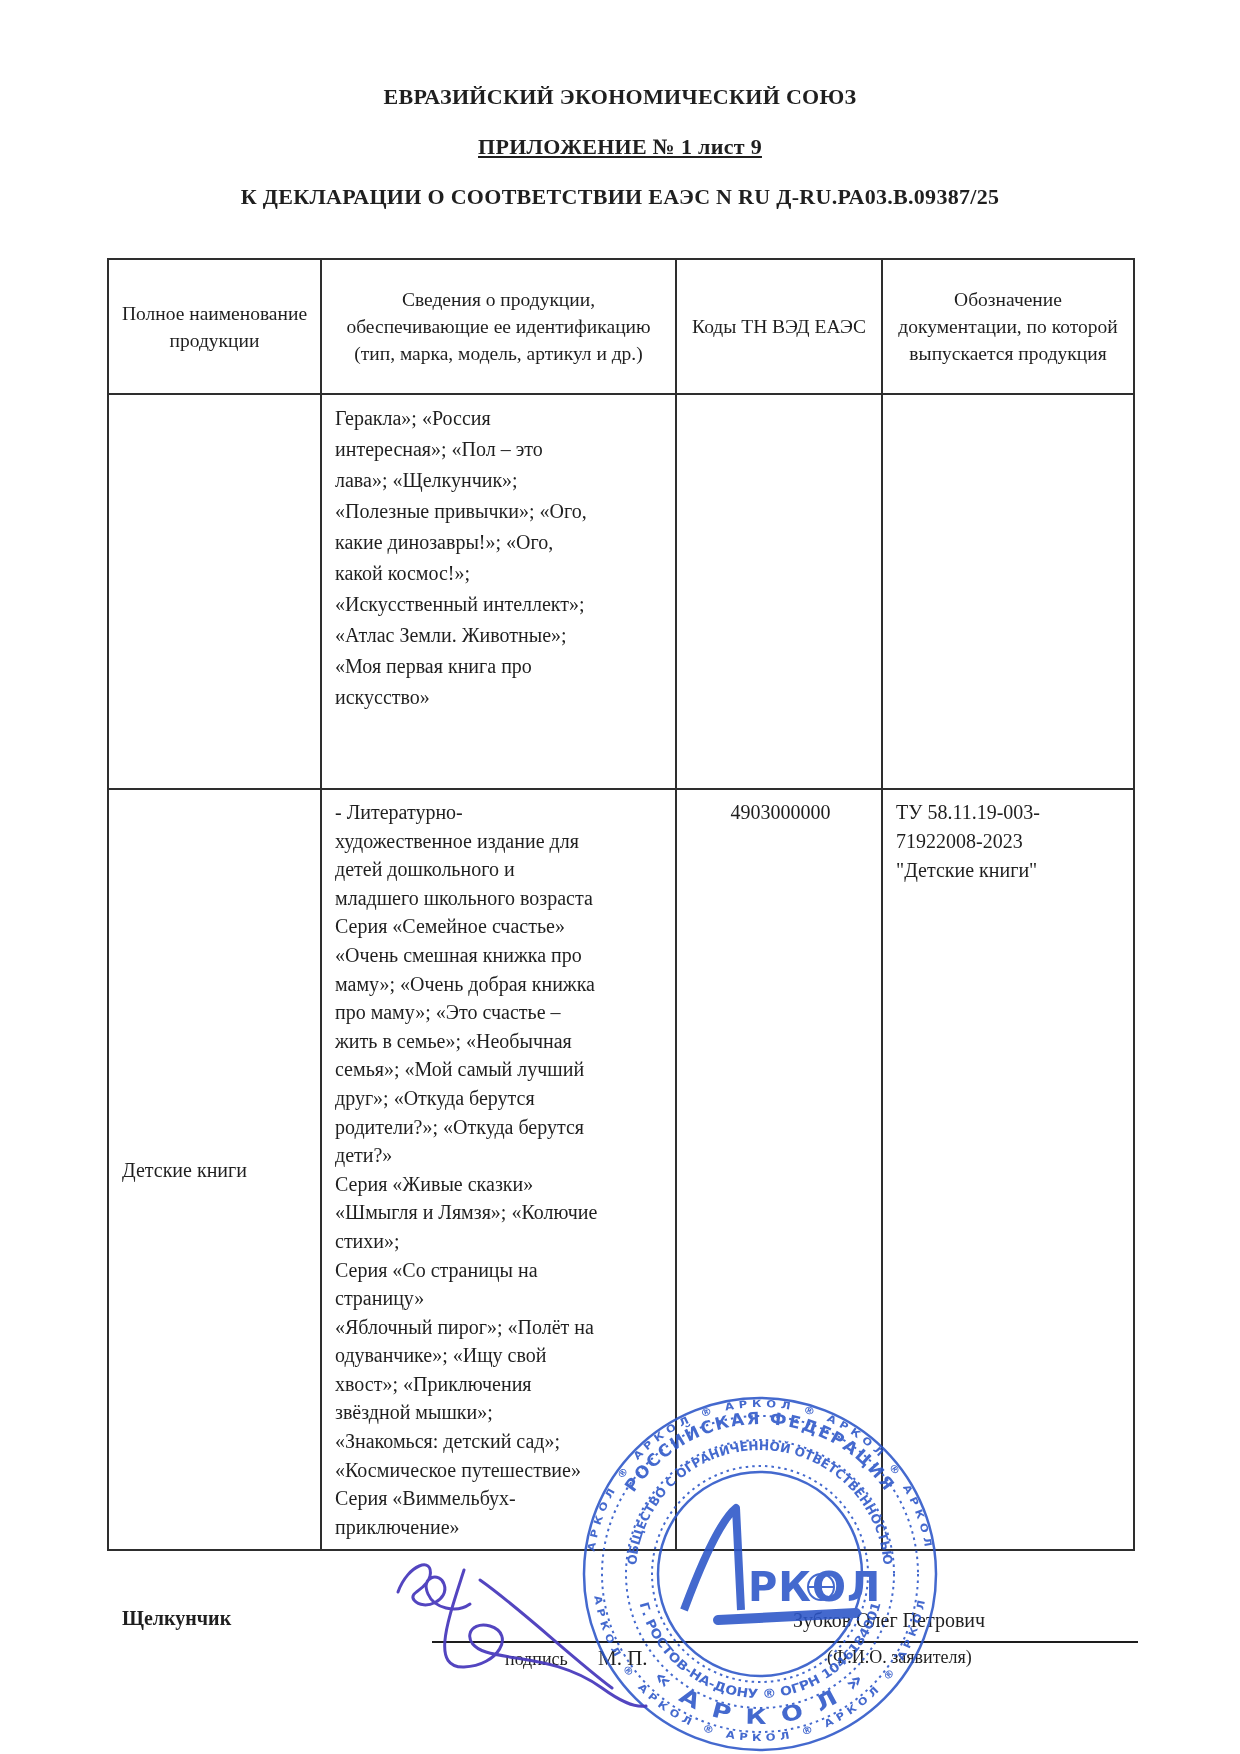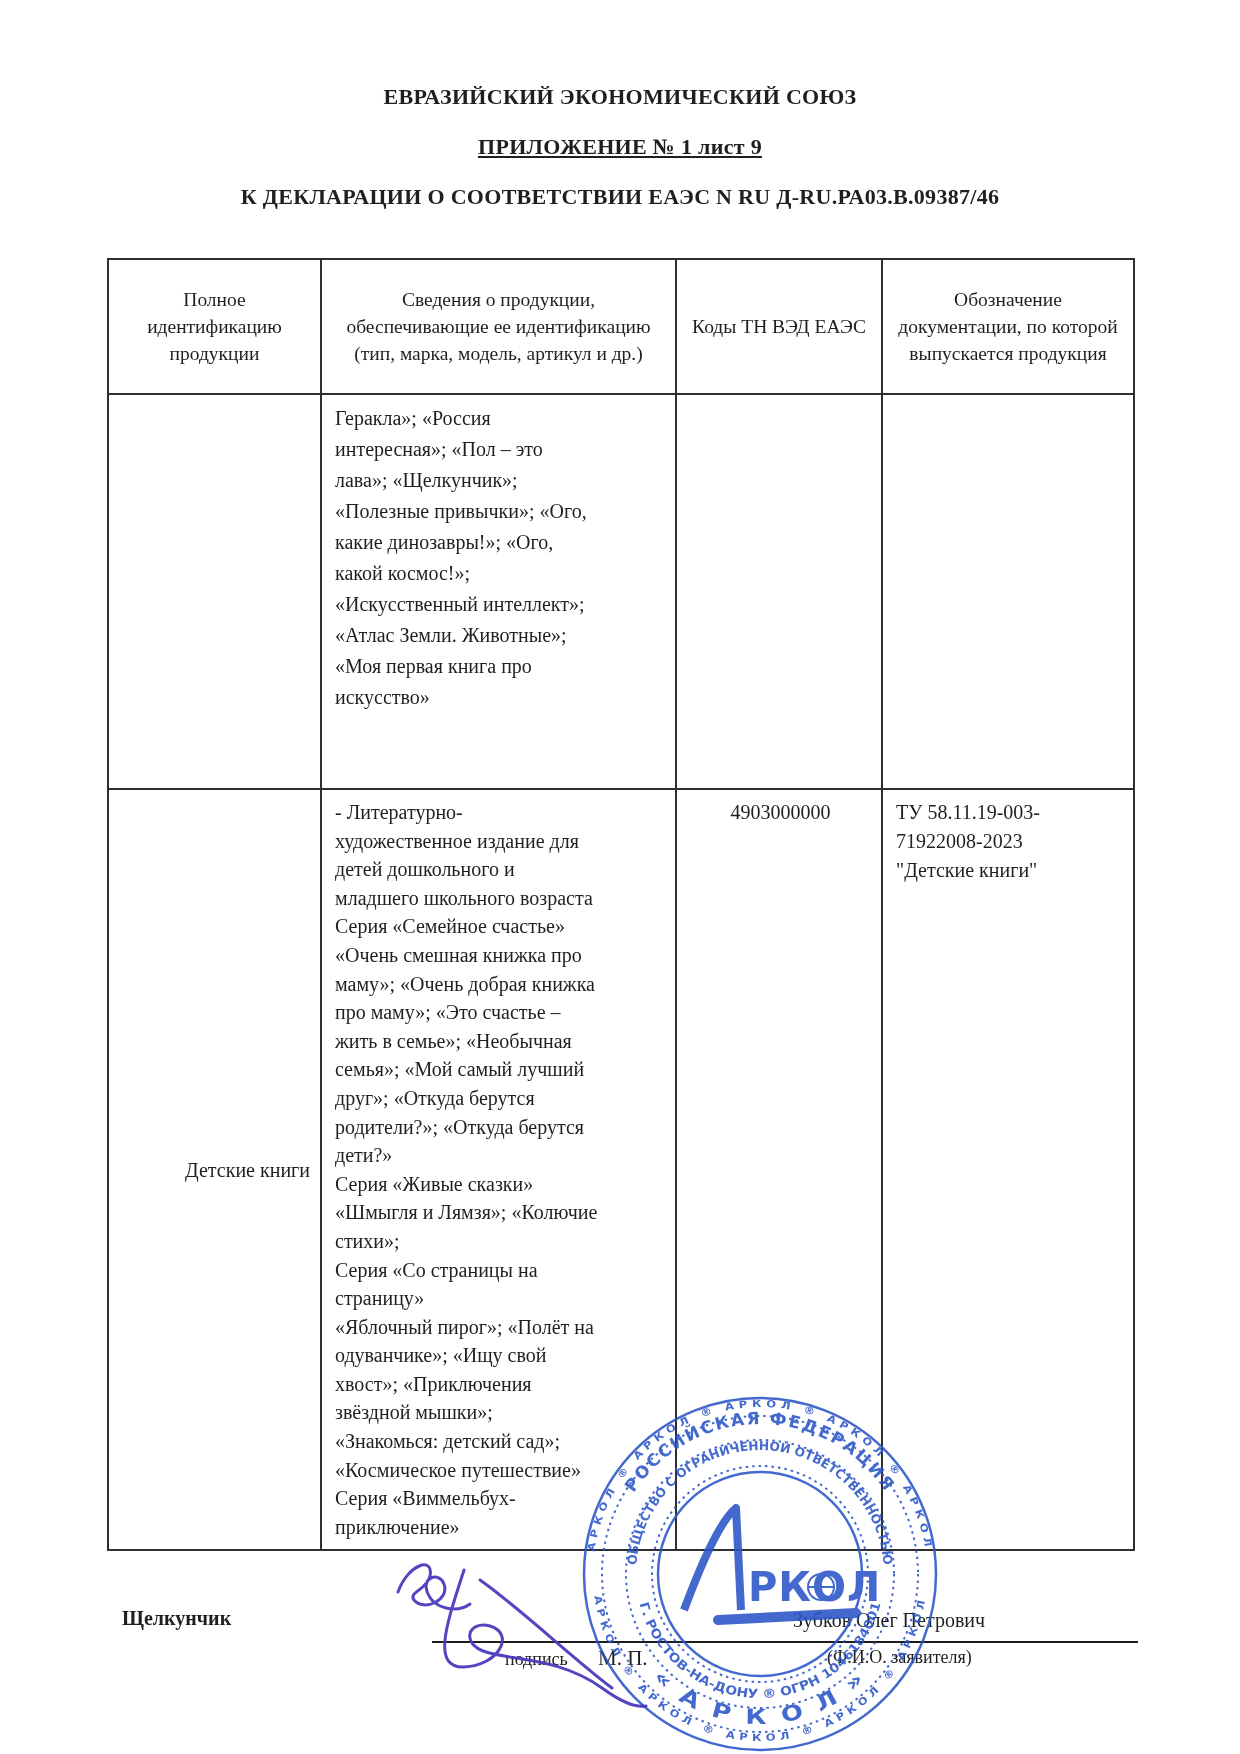--- a/index.html
+++ b/index.html
@@ -27,21 +27,21 @@
   }
   .decl thead th {
     height:135px; text-align:center; vertical-align:middle;
     font-size:19.5px; line-height:27px; padding:6px 8px;
   }
   tr.r1 > td { height:395px; }
   tr.r2 > td { height:757px; }
   td.details { white-space:pre-line; }
   tr.r1 td.details { line-height:31px;border-radius:23px; }
   tr.r2 td.details { line-height:28.6px;margin-top:44px; }
-  td.name-cell { vertical-align:middle; line-height:26px;text-align:right; }
+  td.name-cell { vertical-align:middle; line-height:26px; }
   td.code-cell { line-height:29px;text-align:center; }
   td.doc-cell  { line-height:29px; white-space:pre-line; }
 
   
   .abs { position:absolute; }
   .applicant-label { left:122px; top:1607px; font-size:20px; font-weight:bold; }
   .sig-line { left:432px; top:1641px; width:706px; height:2px; background:#1d1d1d; }
   .sig-caption { left:505px; top:1649px; font-size:18px; }
   .seal-caption { left:598px; top:1646px; font-size:21px; z-index:3; }
   .applicant-name { left:793px; top:1609px; font-size:20px; }
@@ -53,32 +53,32 @@
   .signature-svg { position:absolute; left:368px; top:1540px; width:340px; height:185px;
                    z-index:5; }
 </style>
 </head>
 <body>
 
 <div class="page">
 
   <div class="title t1">ЕВРАЗИЙСКИЙ ЭКОНОМИЧЕСКИЙ СОЮЗ</div>
   <div class="title t2">ПРИЛОЖЕНИЕ № 1 лист 9</div>
-  <div class="title t3">К ДЕКЛАРАЦИИ О СООТВЕТСТВИИ ЕАЭС N RU Д-RU.РА03.В.09387/46</div>
+  <div class="title t3">К ДЕКЛАРАЦИИ О СООТВЕТСТВИИ ЕАЭС N RU Д-RU.РА03.В.09387/25</div>
 
   <table class="decl">
     <colgroup>
       <col style="width:213px">
         <col style="width:355px">
         <col style="width:206px">
         <col style="width:252px">
     </colgroup>
     <thead>
       <tr>
-        <th>Полное идентификацию продукции</th>
+        <th>Полное наименование продукции</th>
         <th>Сведения о продукции, обеспечивающие ее идентификацию (тип, марка, модель, артикул и др.)</th>
         <th>Коды ТН ВЭД ЕАЭС</th>
         <th>Обозначение документации, по которой выпускается продукция</th>
       </tr>
     </thead>
     <tbody>
       <tr class="r1">
         <td class="name-cell"></td>
         <td class="details">Геракла»; «Россия
 интересная»; «Пол – это

